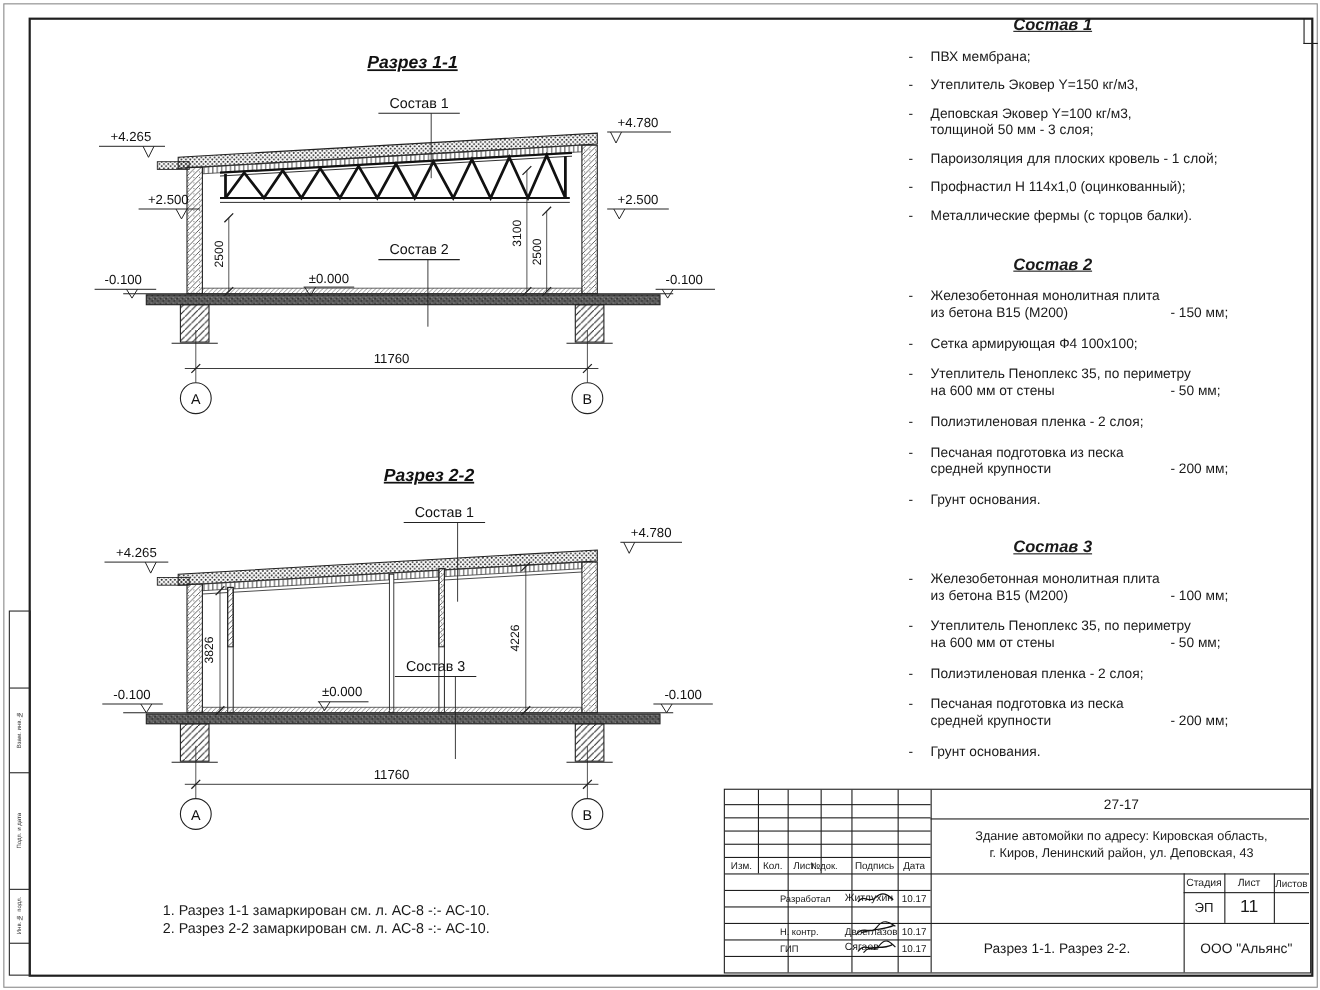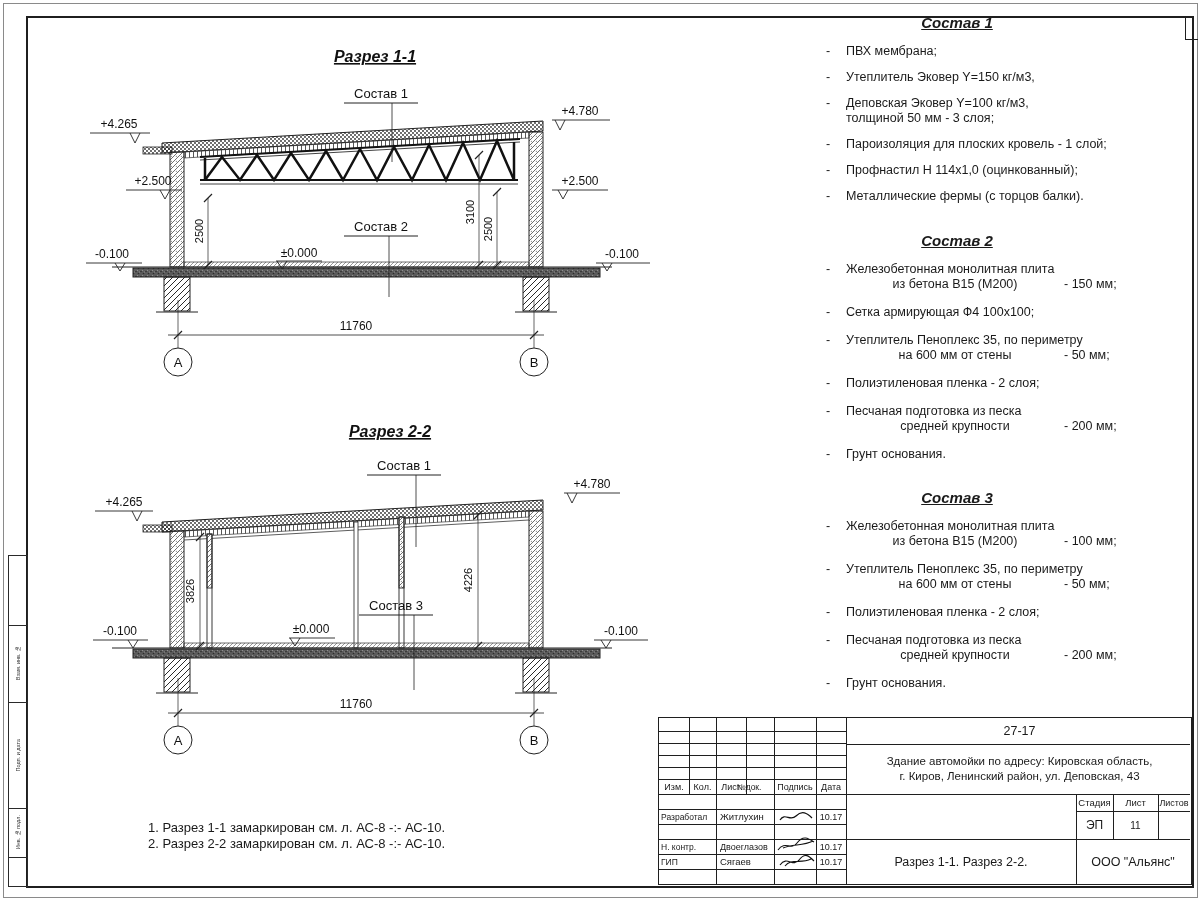--- a/index.html
+++ b/index.html
@@ -17,30 +17,30 @@
   #side-stamp .vtxt{writing-mode:vertical-rl;transform:rotate(180deg);font-size:5.5px;color:#333;white-space:nowrap;}
   
   .spec{position:absolute;left:822px;width:372px;}
   .spec-h{width:270px;text-align:center;font-size:15px;font-weight:bold;font-style:italic;
           text-decoration:underline;margin-bottom:13px;}
   .item{display:flex;margin-bottom:11px;font-size:12.5px;line-height:15px;}
   .spec.g2 .item{margin-bottom:13px;}
   .dash{width:20px;padding-left:4px;flex:0 0 auto;}
   .body{flex:1;}
   .l2{display:flex;}
-  .t2{width:218px;flex:0 0 auto;text-align:center;}
+  .t2{width:218px;flex:0 0 auto;}
   
   #notes{position:absolute;left:148px;top:820px;font-size:13px;line-height:16px;}
   
   #tb{position:absolute;left:658px;top:717px;width:534px;height:168px;border:1.5px solid #1f1f1f;box-sizing:border-box;}
   #tb .vl,#tb .hl{position:absolute;background:#1f1f1f;}
   #tb .vl{width:1px;}
   #tb .hl{height:1px;}
   #tb .cell{position:absolute;display:flex;align-items:center;justify-content:center;text-align:right;overflow:hidden;}
-  #tb .left{justify-content:flex-start;text-align:right;padding-left:2px;box-sizing:border-box;}
+  #tb .left{justify-content:flex-start;text-align:right;padding-left:2px;box-sizing:border-box;margin-left:48px;}
   svg text{font-family:"Liberation Sans",sans-serif;fill:#111;}
 </style>
 </head>
 <body>
 
 <div id="sheet">
 
   <div id="outer-border"></div>
   <div id="inner-frame"></div>
   <div id="corner-box"></div>
@@ -436,21 +436,21 @@
     <div class="cell" style="left:187px;top:0;width:347px;height:26px;font-size:12.5px">27-17</div>
     <div class="cell" style="left:187px;top:26px;width:347px;height:50px;font-size:11.5px;line-height:15px;flex-direction:column">
       <div>Здание автомойки по адресу: Кировская область,</div>
       <div>г. Киров, Ленинский район, ул. Деповская, 43</div>
     </div>
     <div class="cell" style="left:187px;top:121px;width:230px;height:45px;font-size:12.5px">Разрез 1-1. Разрез 2-2.</div>
     <div class="cell" style="left:417px;top:76px;width:37px;height:17px;font-size:9.5px">Стадия</div>
     <div class="cell" style="left:454px;top:76px;width:45px;height:17px;font-size:9.5px">Лист</div>
     <div class="cell" style="left:499px;top:76px;width:32px;height:17px;font-size:9px">Листов</div>
     <div class="cell" style="left:417px;top:93px;width:37px;height:28px;font-size:12px">ЭП</div>
-    <div class="cell" style="left:454px;top:93px;width:45px;height:28px;font-size:10px">11</div>
+    <div class="cell" style="left:454px;top:93px;width:45px;height:28px;font-size:16px">11</div>
     <div class="cell" style="left:417px;top:121px;width:114px;height:45px;font-size:12.5px">ООО "Альянс"</div>
 
     <div class="cell" style="left:0;top:61px;width:30px;height:15px;font-size:9px">Изм.</div>
     <div class="cell" style="left:30px;top:61px;width:27px;height:15px;font-size:9px">Кол.</div>
     <div class="cell" style="left:57px;top:61px;width:30px;height:15px;font-size:9px">Лист</div>
     <div class="cell" style="left:76px;top:61px;width:28px;height:15px;font-size:8.5px">№док.</div>
     <div class="cell" style="left:115px;top:61px;width:42px;height:15px;font-size:9px">Подпись</div>
     <div class="cell" style="left:157px;top:61px;width:30px;height:15px;font-size:9px">Дата</div>
 
     <div class="cell left" style="left:0;top:91px;width:57px;height:15px;font-size:8.5px">Разработал</div>

